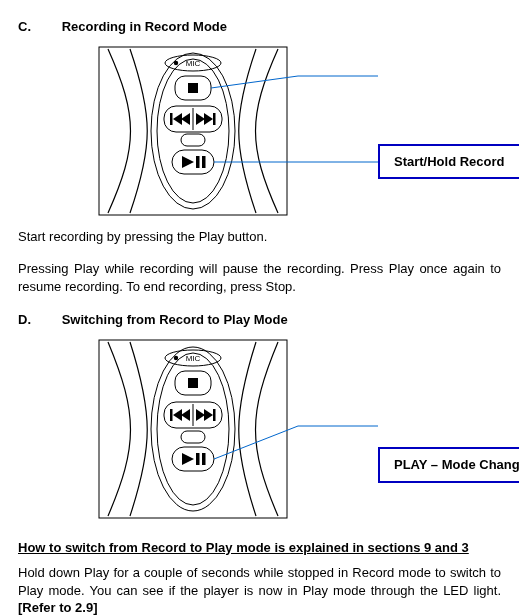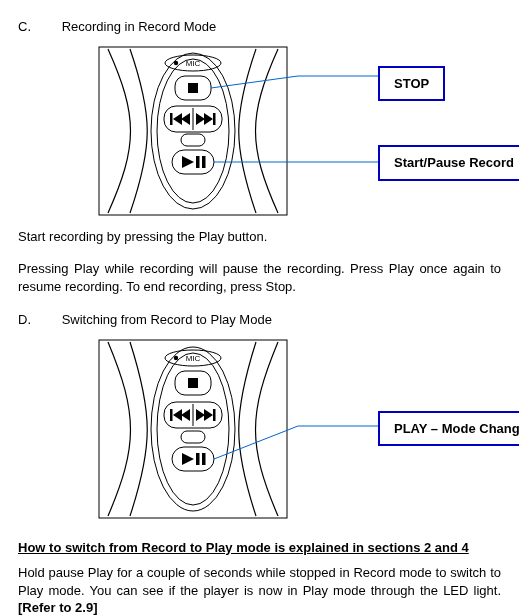--- a/index.html
+++ b/index.html
@@ -6,40 +6,40 @@
     font-family: Arial, Helvetica, sans-serif;
     font-size: 13px;
     color: #000;
     margin: 0;
     padding: 18px;
     width: 519px;
     box-sizing: border-box;
     line-height: 1.35;
   }
   .section-heading {
-    font-weight: normal;
+    font-weight: bold;
     margin-bottom: 10px;
   }
   .section-letter {
     display: inline-block;
     width: 40px;
   }
   .paragraph {
     text-align: justify;
     margin: 8px 0 16px 0;
   }
   .sub-heading {
     font-weight: bold;
     text-decoration: underline;
     text-align: justify;
     margin-top: 20px;
   }
   .figure-row {
     display: flex;
-    align-items: flex-start;
+    align-items: center;
     justify-content: flex-start;
     margin: 0 0 12px 80px;
   }
   .figure-row svg {
     flex: 0 0 auto;
   }
   .callouts {
     margin-left: 0;
   }
   .callout-box {
@@ -104,25 +104,23 @@
       <rect x="98" y="110" width="3.5" height="12" fill="#000"></rect>
       <rect x="104" y="110" width="3.5" height="12" fill="#000"></rect>
     </g>
 
     <line x1="113" y1="42" x2="200" y2="30" stroke="#0066cc" stroke-width="1"></line>
     <line x1="200" y1="30" x2="280" y2="30" stroke="#0066cc" stroke-width="1"></line>
     <line x1="116" y1="116" x2="200" y2="116" stroke="#0066cc" stroke-width="1"></line>
     <line x1="200" y1="116" x2="280" y2="116" stroke="#0066cc" stroke-width="1"></line>
   </svg>
   <div class="callouts">
-    <div class="callout-box callout-c-stop">
-      <span>STOP</span>
-    </div><br>
+    <br>
     <div class="callout-box callout-c-start">
-      <span>Start/Pause Record</span>
+      <span>Start/Hold Record</span>
     </div>
   </div>
 </div>
 
 <div class="paragraph" style="margin-bottom:15px;">Start recording by pressing the Play button.</div>
 <div class="paragraph" style="margin-top:15px;">Pressing Play while recording will pause the recording. Press Play once again to resume recording. To end recording, press Stop.</div>
 
 <div class="section-heading" style="margin-top:16px;">
   <span class="section-letter">D.</span>
   <span>Switching from Record to Play Mode</span>
@@ -165,17 +163,17 @@
     <line x1="116" y1="120" x2="200" y2="87" stroke="#0066cc" stroke-width="1"></line>
     <line x1="200" y1="87" x2="280" y2="87" stroke="#0066cc" stroke-width="1"></line>
   </svg>
   <div class="callouts">
     <div class="callout-box callout-d-play">
       <span>PLAY – Mode Change</span>
     </div>
   </div>
 </div>
 
-<div class="sub-heading">How to switch from Record to Play mode is explained in sections 2 and 4</div>
+<div class="sub-heading">How to switch from Record to Play mode is explained in sections 9 and 3</div>
 
 <div class="paragraph">
-  <span>Hold pause Play for a couple of seconds while stopped in Record mode to switch to Play mode. You can see if the player is now in Play mode through the LED light. </span><span class="bold">[Refer to 2.9]</span>
+  <span>Hold down Play for a couple of seconds while stopped in Record mode to switch to Play mode. You can see if the player is now in Play mode through the LED light. </span><span class="bold">[Refer to 2.9]</span>
 </div>
 
 </body></html>

